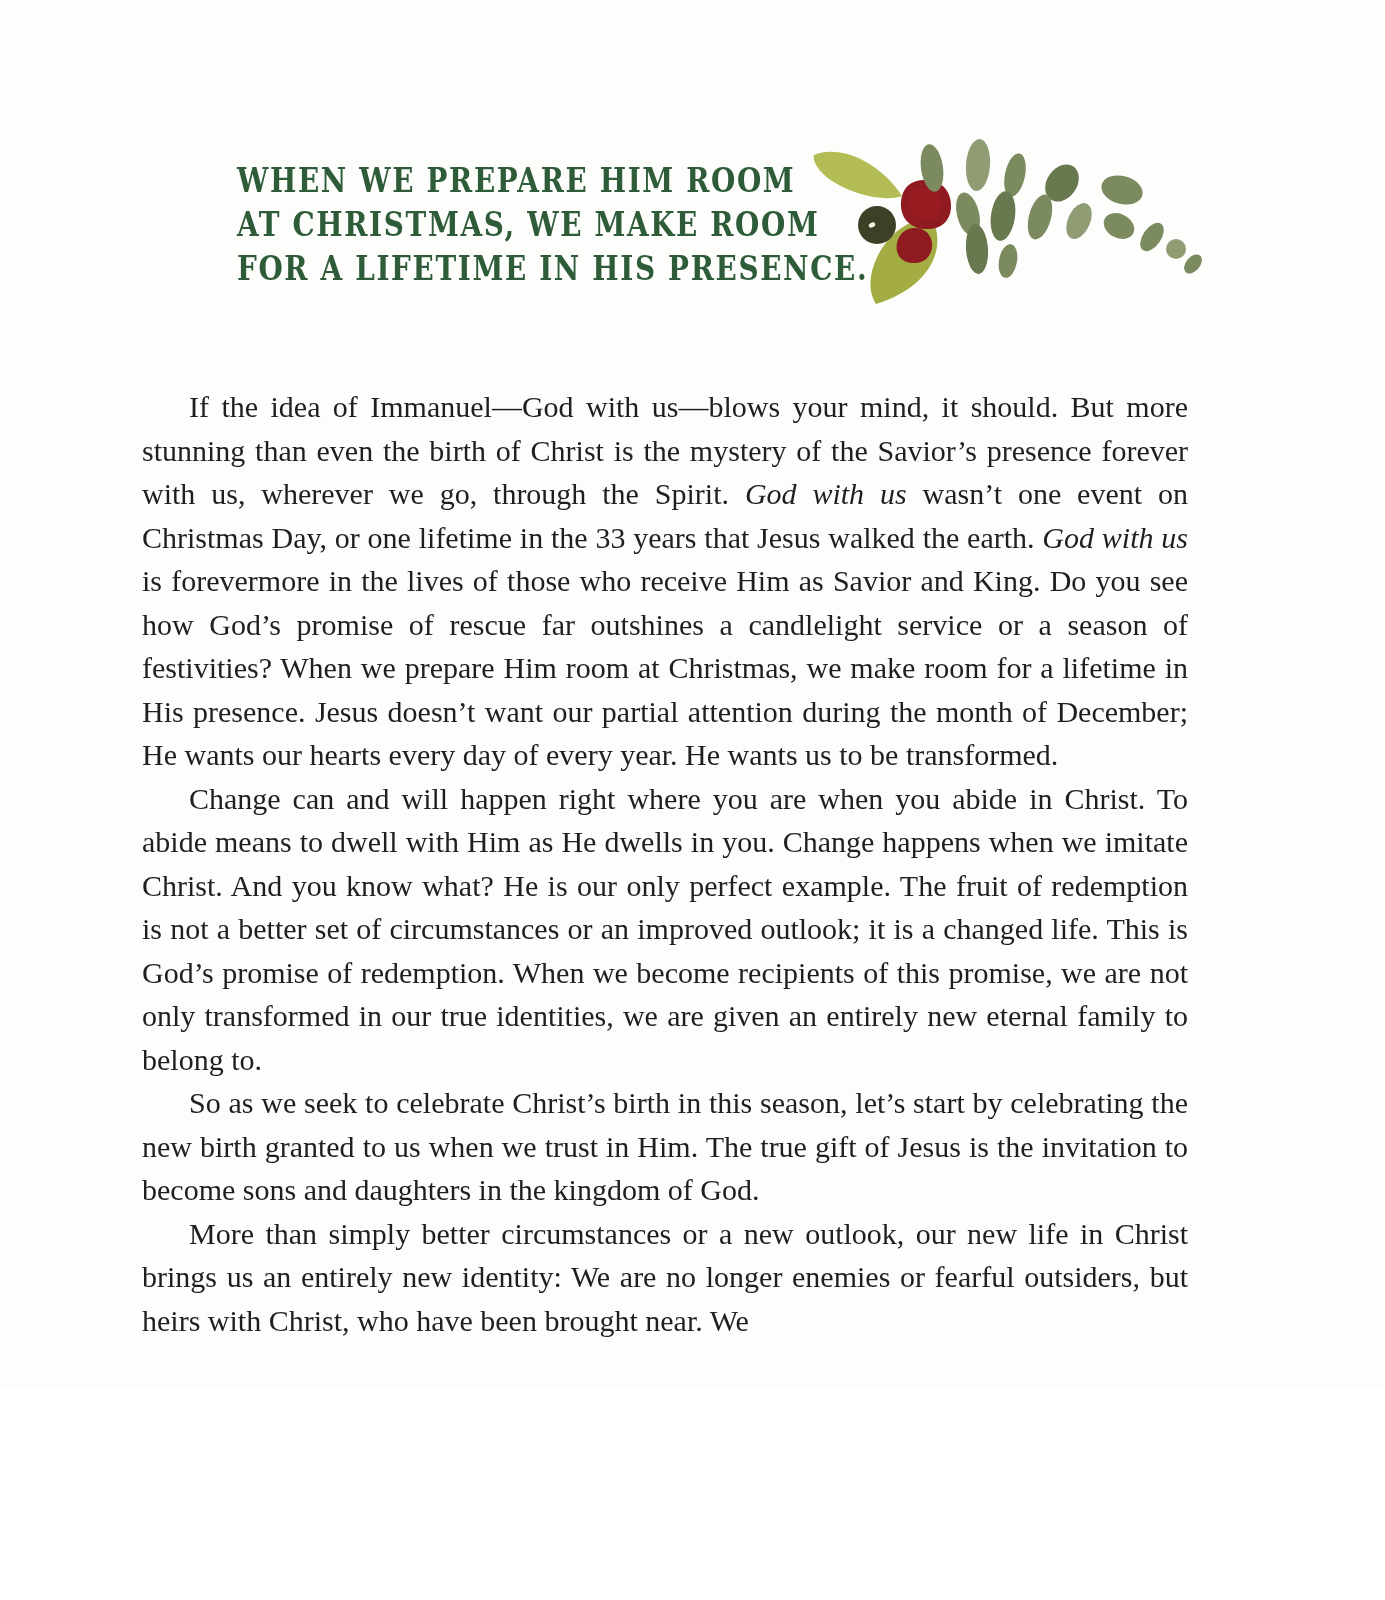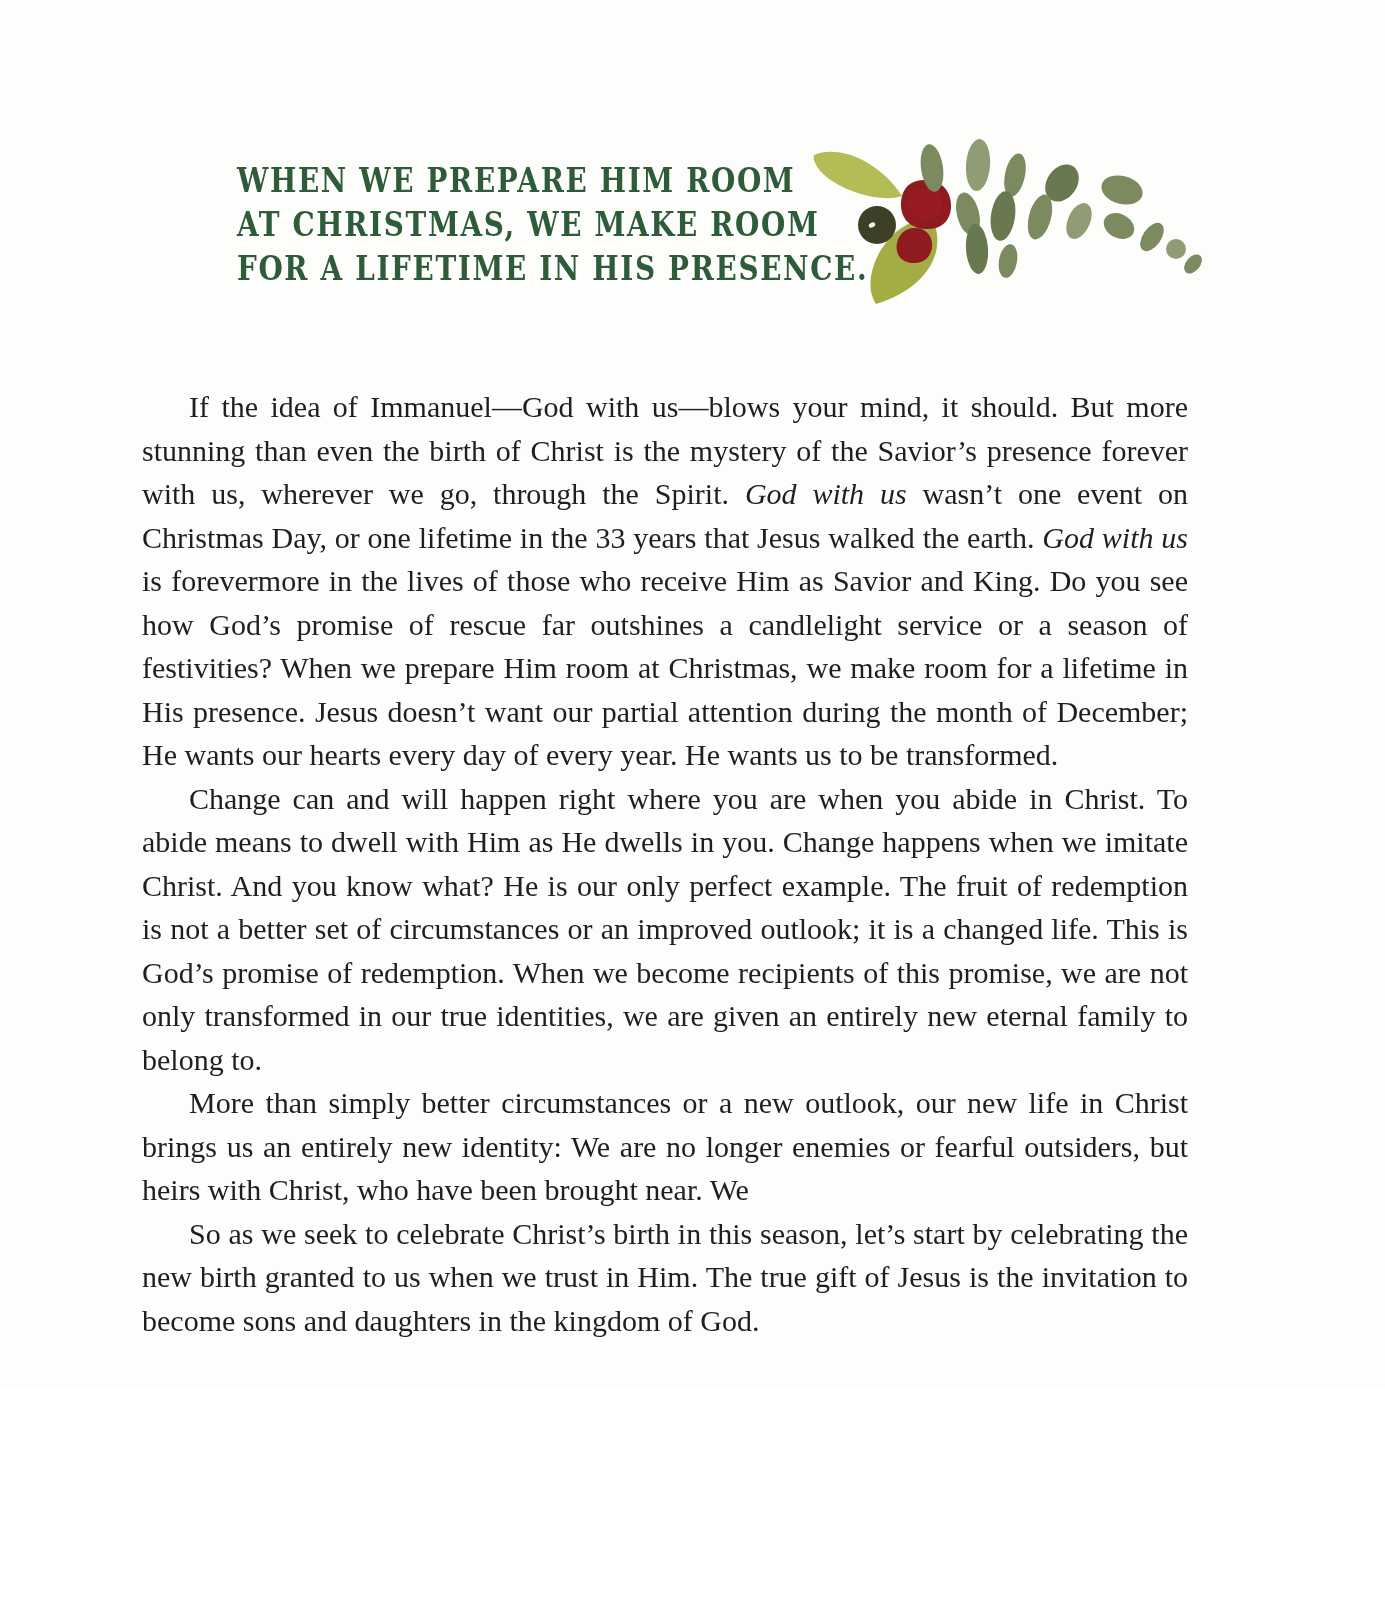--- a/index.html
+++ b/index.html
@@ -112,22 +112,22 @@
     <ellipse cx="185" cy="131" rx="11" ry="25" transform="rotate(-4 185 131)" fill="#69794f"></ellipse>
     <ellipse cx="216" cy="143" rx="9" ry="17" transform="rotate(10 216 143)" fill="#7c8b5f"></ellipse>
     <ellipse cx="360" cy="119" rx="9" ry="16" transform="rotate(35 360 119)" fill="#7c8b5f"></ellipse>
     <ellipse cx="384" cy="131" rx="10" ry="10" transform="rotate(0 384 131)" fill="#909c74"></ellipse>
     <ellipse cx="401" cy="146" rx="7" ry="11" transform="rotate(40 401 146)" fill="#7c8b5f"></ellipse>
   </svg>
 
   <div class="body-text">
       <p><span>If the idea of Immanuel—God with us—blows your mind, it should. But more stunning than even the birth of Christ is the mystery of the Savior’s presence forever with us, wherever we go, through the Spirit. </span><em>God with us</em><span> wasn’t one event on Christmas Day, or one lifetime in the 33 years that Jesus walked the earth. </span><em>God with us</em><span> is forevermore in the lives of those who receive Him as Savior and King. Do you see how God’s promise of rescue far outshines a candlelight service or a season of festivities? When we prepare Him room at Christmas, we make room for a lifetime in His presence. Jesus doesn’t want our partial attention during the month of December; He wants our hearts every day of every year. He wants us to be transformed.</span></p>
       <p><span>Change can and will happen right where you are when you abide in Christ. To abide means to dwell with Him as He dwells in you. Change happens when we imitate Christ. And you know what? He is our only perfect example. The fruit of redemption is not a better set of circumstances or an improved outlook; it is a changed life. This is God’s promise of redemption. When we become recipients of this promise, we are not only transformed in our true identities, we are given an entirely new eternal family to belong to.</span></p>
+      <p><span>So as we seek to celebrate Christ’s birth in this season, let’s start by celebrating the new birth granted to us when we trust in Him. The true gift of Jesus is the invitation to become sons and daughters in the kingdom of God.</span></p>
       <p><span>More than simply better circumstances or a new outlook, our new life in Christ brings us an entirely new identity: We are no longer enemies or fearful outsiders, but heirs with Christ, who have been brought near. We</span></p>
-      <p><span>So as we seek to celebrate Christ’s birth in this season, let’s start by celebrating the new birth granted to us when we trust in Him. The true gift of Jesus is the invitation to become sons and daughters in the kingdom of God.</span></p>
     </div>
 
   <div class="footer">
     <span class="page-number" style="color: rgb(61, 61, 61);">114</span>
     <span class="footer-title" style="color: rgb(156, 156, 156);">GOD'S PROMISE</span>
   </div>
 
 </div>
 
 </body></html>

